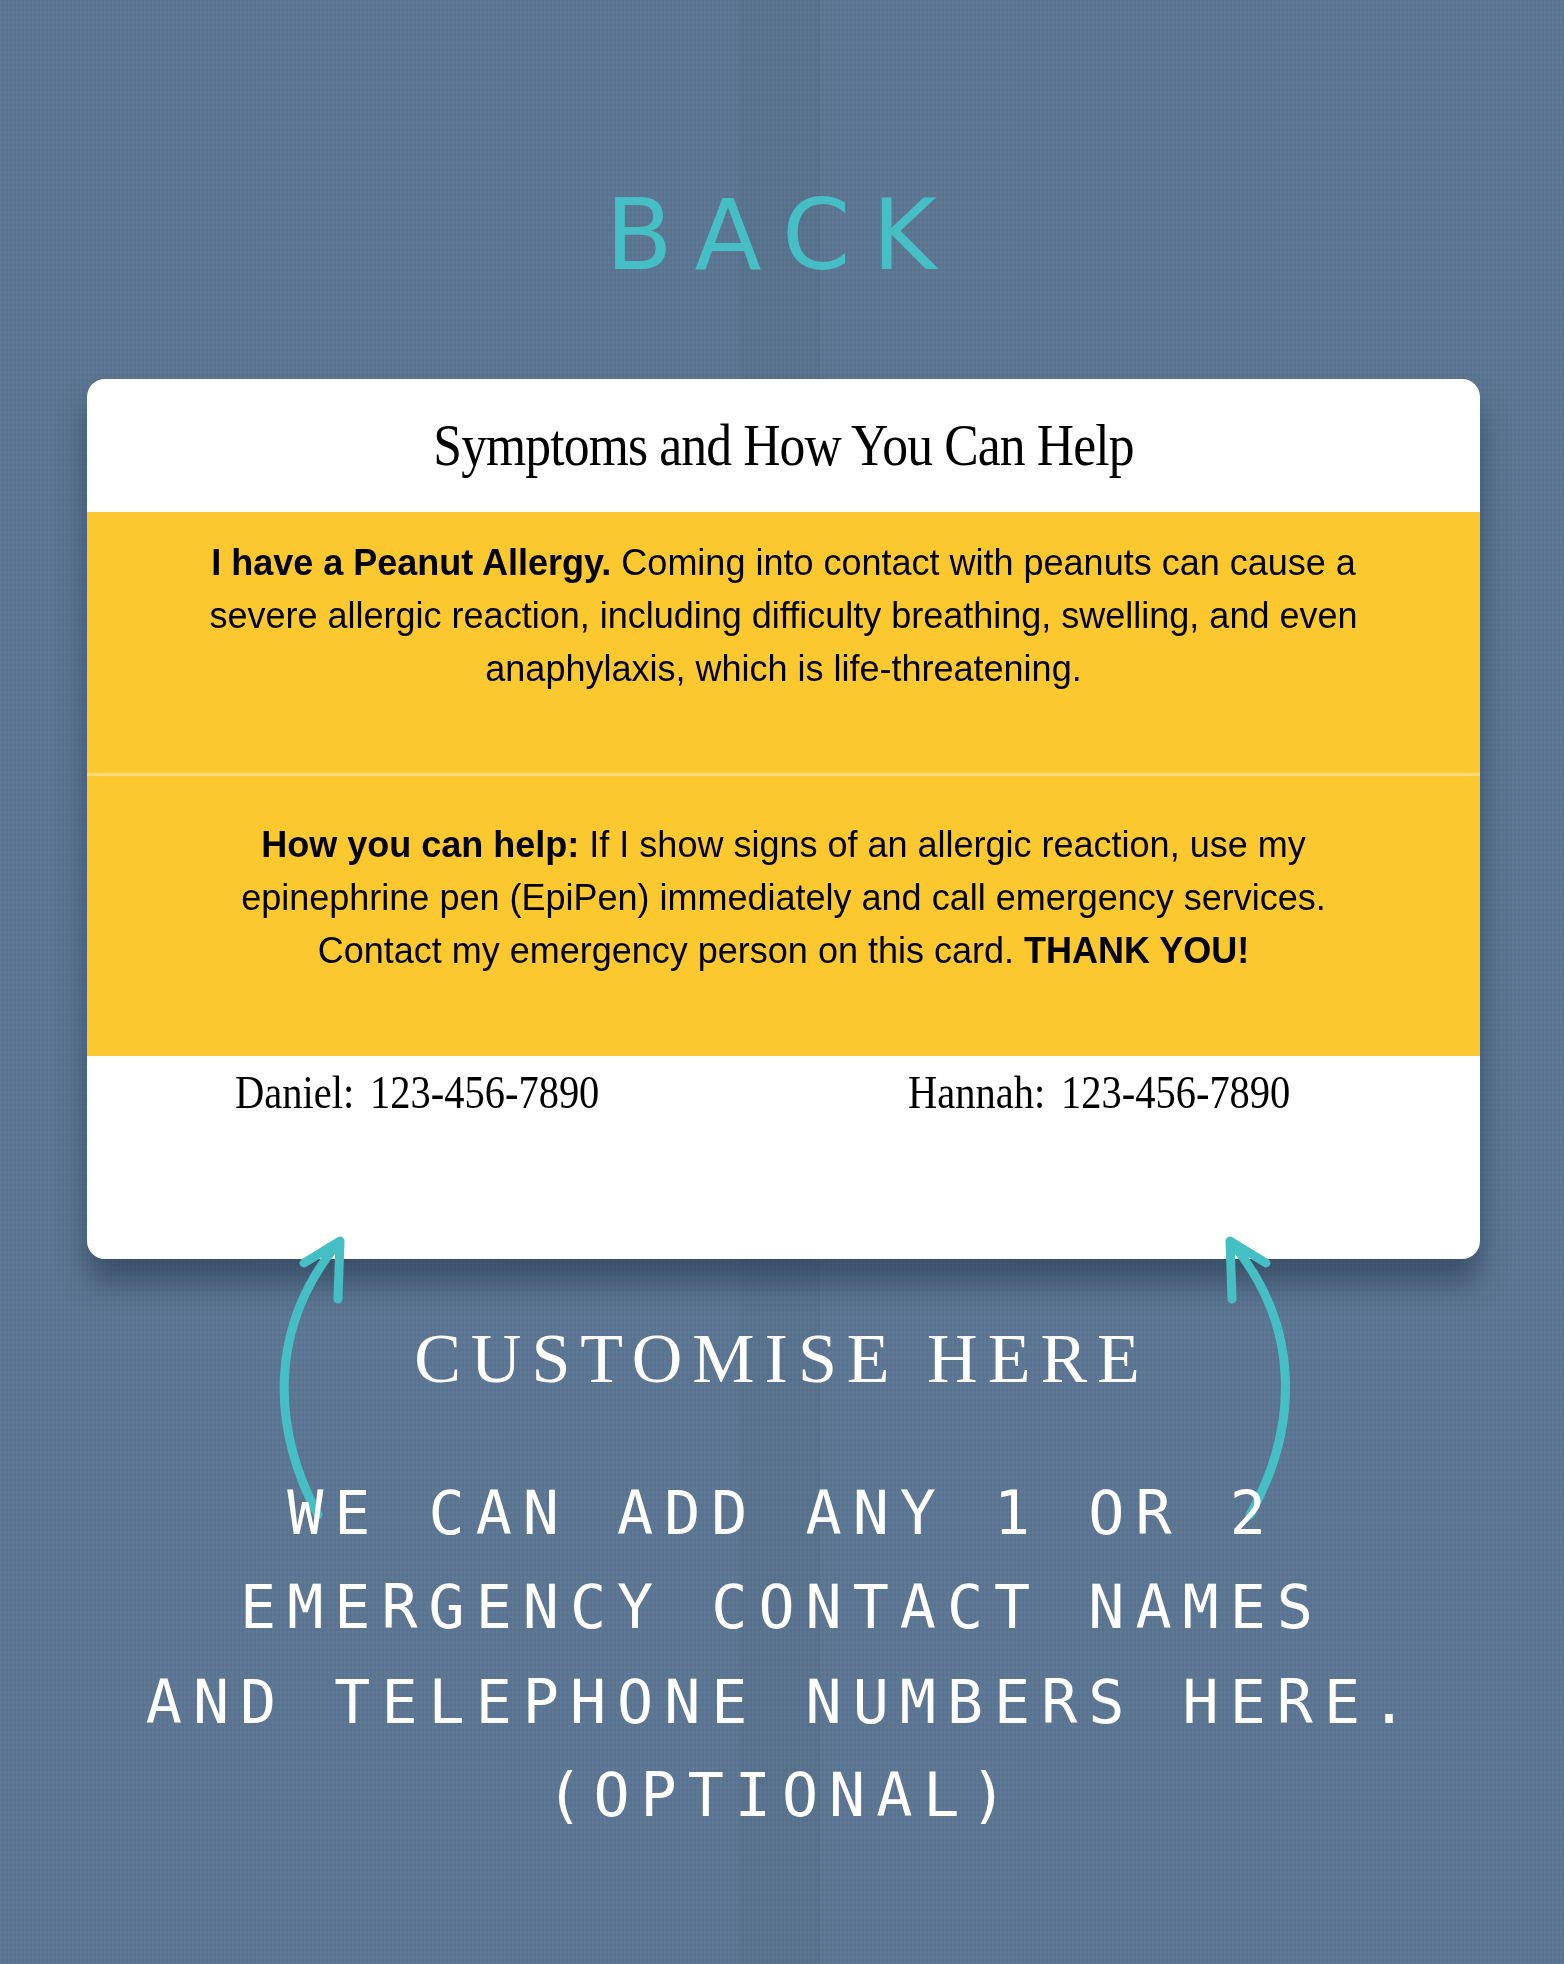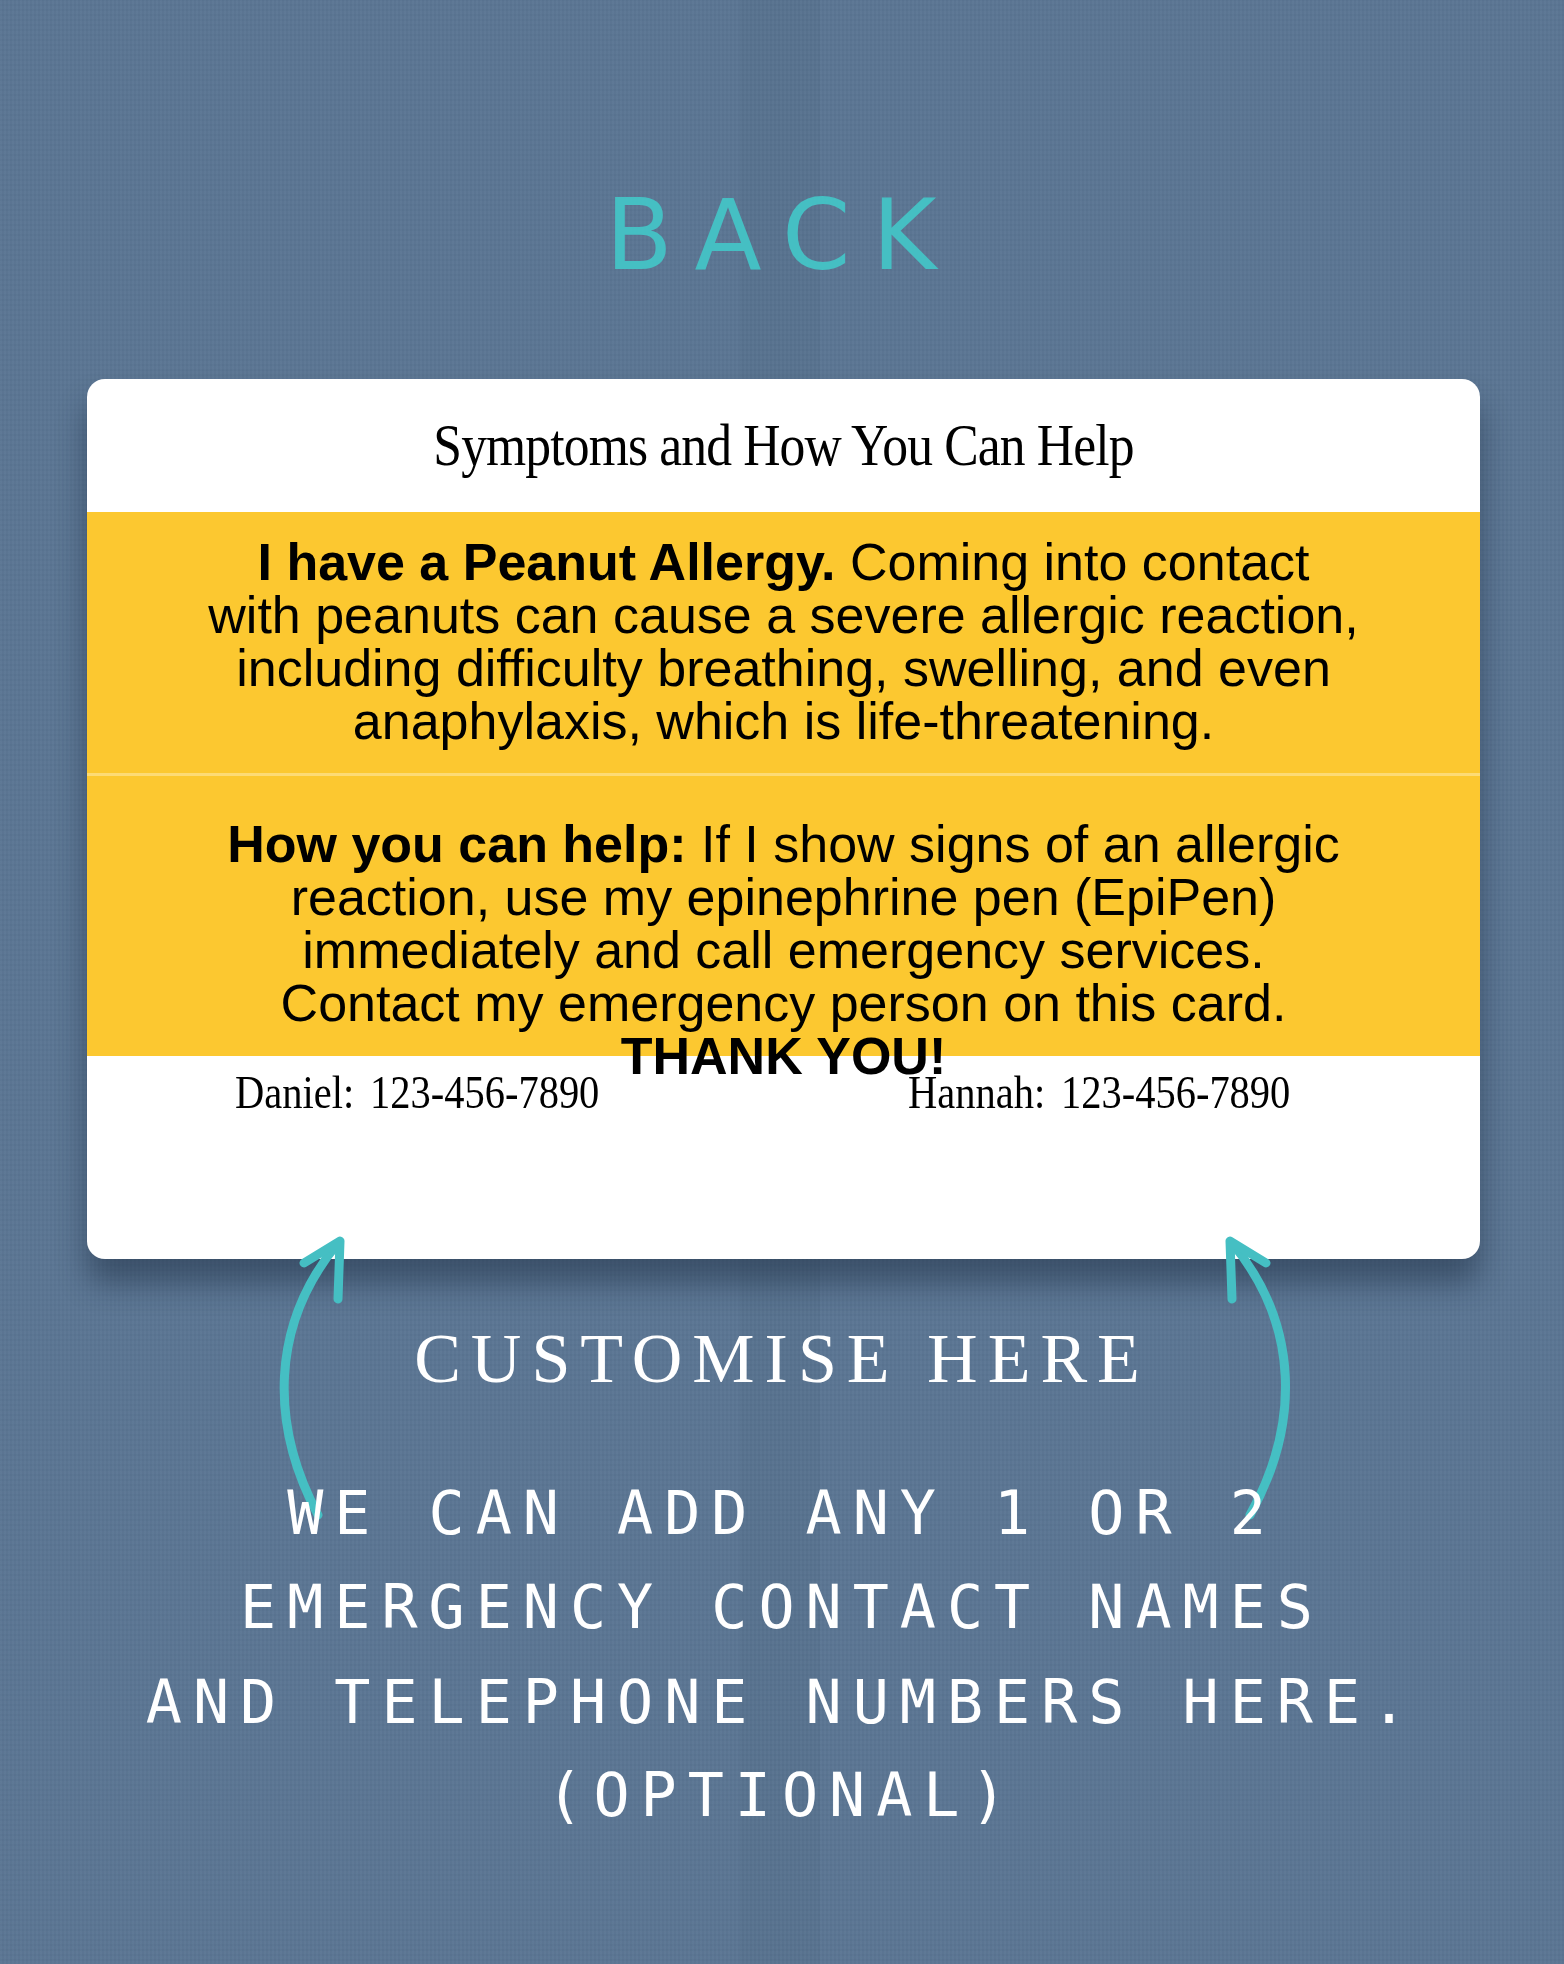--- a/index.html
+++ b/index.html
@@ -32,21 +32,21 @@
     background: #ffffff; border-radius: 18px; overflow: hidden;
     box-shadow: 0 24px 30px rgba(20,35,55,0.45);
   }
   .card-title {
     height: 133px; display: flex; align-items: center; justify-content: center;
     font-family: "Liberation Serif", serif; font-size: 60px; color: #000;
     transform: scaleX(0.86); letter-spacing: -1px;
   }
   .yellow {
     background: #fcc830; color: #000;
-    font-family: "Liberation Sans", sans-serif; font-size: 52px; line-height: 53px;
+    font-family: "Liberation Sans", sans-serif; font-size: 36px; line-height: 53px;
     text-align: center;
   }
   .yellow-1 { height: 264px; padding-top: 24px; box-sizing: border-box; border-bottom: 3px solid #fddb75; }
   .yellow-2 { height: 280px; padding-top: 42px; box-sizing: border-box; }
   .yellow p { margin: 0; padding: 0 120px; }
   .yellow b { font-weight: 700; }
   .em-title {
     text-align: center; color: #ff0000;
     font-family: "Liberation Sans", sans-serif; font-weight: 700;
     font-size: 54px; margin-top: 12px; line-height: 64px;

